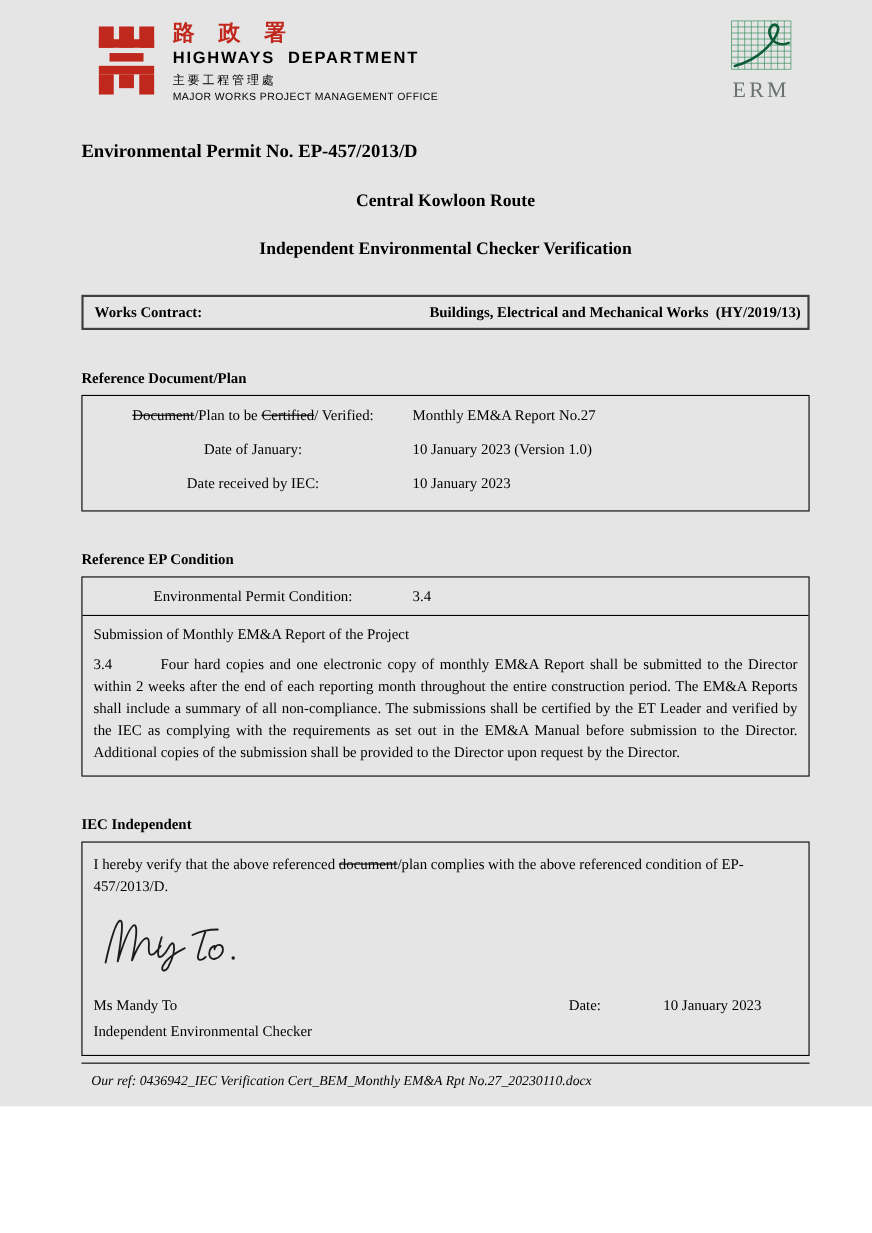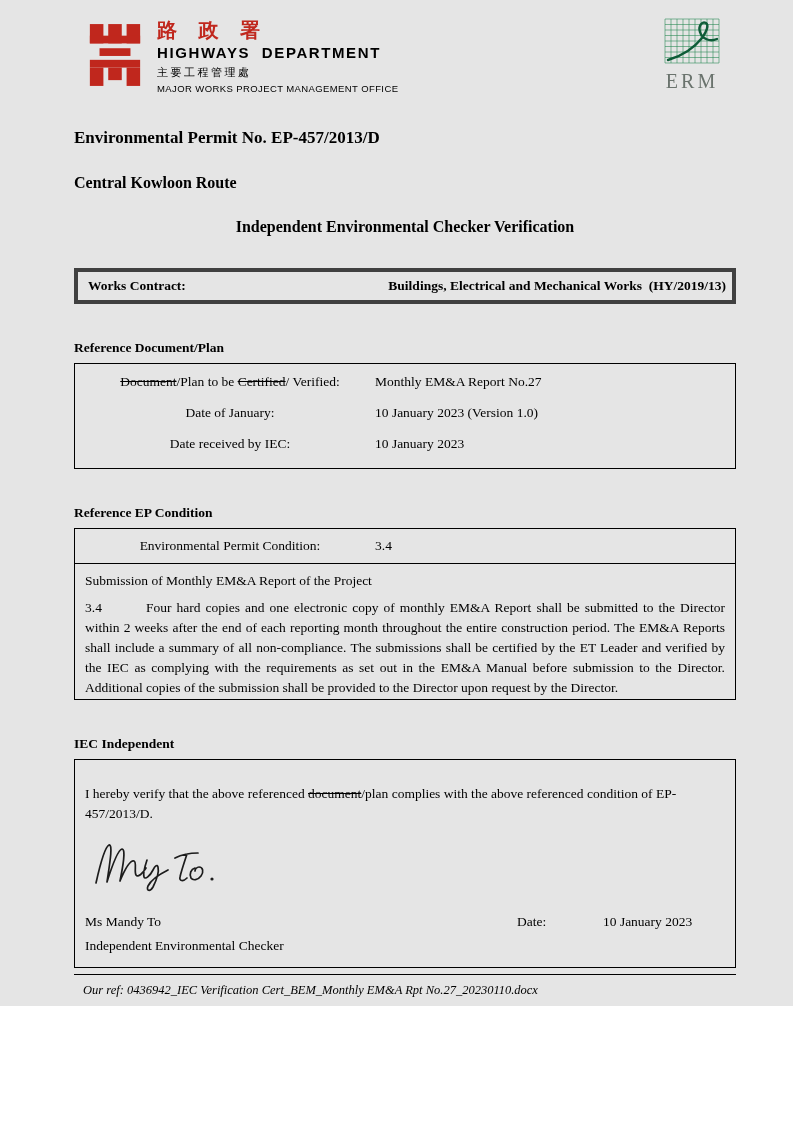--- a/index.html
+++ b/index.html
@@ -17,50 +17,50 @@
   .hd-text { font-family: "Liberation Sans", "DejaVu Sans", sans-serif; }
   .dept-cn { color: #c0271d; font-size: 20px; font-weight: 700; letter-spacing: 8px; line-height: 1.05; }
   .dept-en { font-size: 15px; font-weight: 700; letter-spacing: 1.6px; word-spacing: 6px; margin-top: 3px; }
   .office-cn { font-size: 11px; letter-spacing: 2.5px; margin-top: 4px; }
   .office-en { font-size: 9.5px; letter-spacing: 0.4px; margin-top: 3px; }
   .erm-block { text-align: center; margin-right: 16px; margin-top: -2px; }
   .erm-text { font-size: 20px; letter-spacing: 3px; color: #6a736d; line-height: 1; margin-top: 1px; }
 
   
   .title-1 { text-align: left; font-weight: 700; font-size: 17px; margin-top: 34px; }
-  .title-2 { text-align: left; font-weight: 700; font-size: 16px; margin-top: 26px; }
+  .title-2 { text-align: center; font-weight: 700; font-size: 16px; margin-top: 26px; }
   .title-3 { text-align: center; font-weight: 700; font-size: 16px; margin-top: 26px; }
 
   
   .works-row {
-    border: 4px solid #404040; margin-top: 32px; display: flex;
+    border: 2px solid #404040; margin-top: 32px; display: flex;
     justify-content: space-between; align-items: center;
     padding: 6px 6px 6px 10px; font-weight: 700; font-size: 13.5px;
   }
   .works-value { white-space: pre; }
 
   
   .section-h { font-weight: 700; font-size: 13.5px; margin-top: 36px; }
   .box { border: 1px solid #000; margin-top: 7px; font-size: 13.5px; }
 
   .refdoc-box { padding: 10px 10px 1px 10px; }
   .kv-row { display: flex; margin-bottom: 15px; }
   .kv-label { width: 290px; text-align: center; }
   .kv-value { flex: 1; }
   .strike { text-decoration: line-through; }
 
-  .ep-box { padding: 8px 0 1px 0; }
+  .ep-box { padding: 8px 0 11px 0; }
   .ep-row { display: flex; padding: 1px 10px 9px 10px; }
   .ep-divider { border-top: 1px solid #000; height: 0; }
   .ep-inner { padding: 0 10px; }
   .ep-subject { margin-top: 9px; }
   .ep-clause { margin-top: 9px; text-align: justify; line-height: 1.48; }
   .clause-num { margin-right: 44px; }
 
-  .iec-box { padding: 24px 10px 13px 10px; }
+  .iec-box { padding: 10px 10px 13px 10px; }
   .iec-statement { line-height: 1.5; }
   .signature-wrap { margin: 14px 0 0 6px; height: 64px; }
   .sign-row { display: flex; margin-top: 12px; }
   .signer-name { width: 432px; }
   .date-label { width: 86px; }
   .signer-title { margin-top: 8px; }
 
   .bottom-rule { border-top: 1px solid #000; margin-top: 6px; }
   .our-ref { font-style: italic; font-size: 12.5px; margin-top: 8px; padding-left: 9px; }
 </style>

